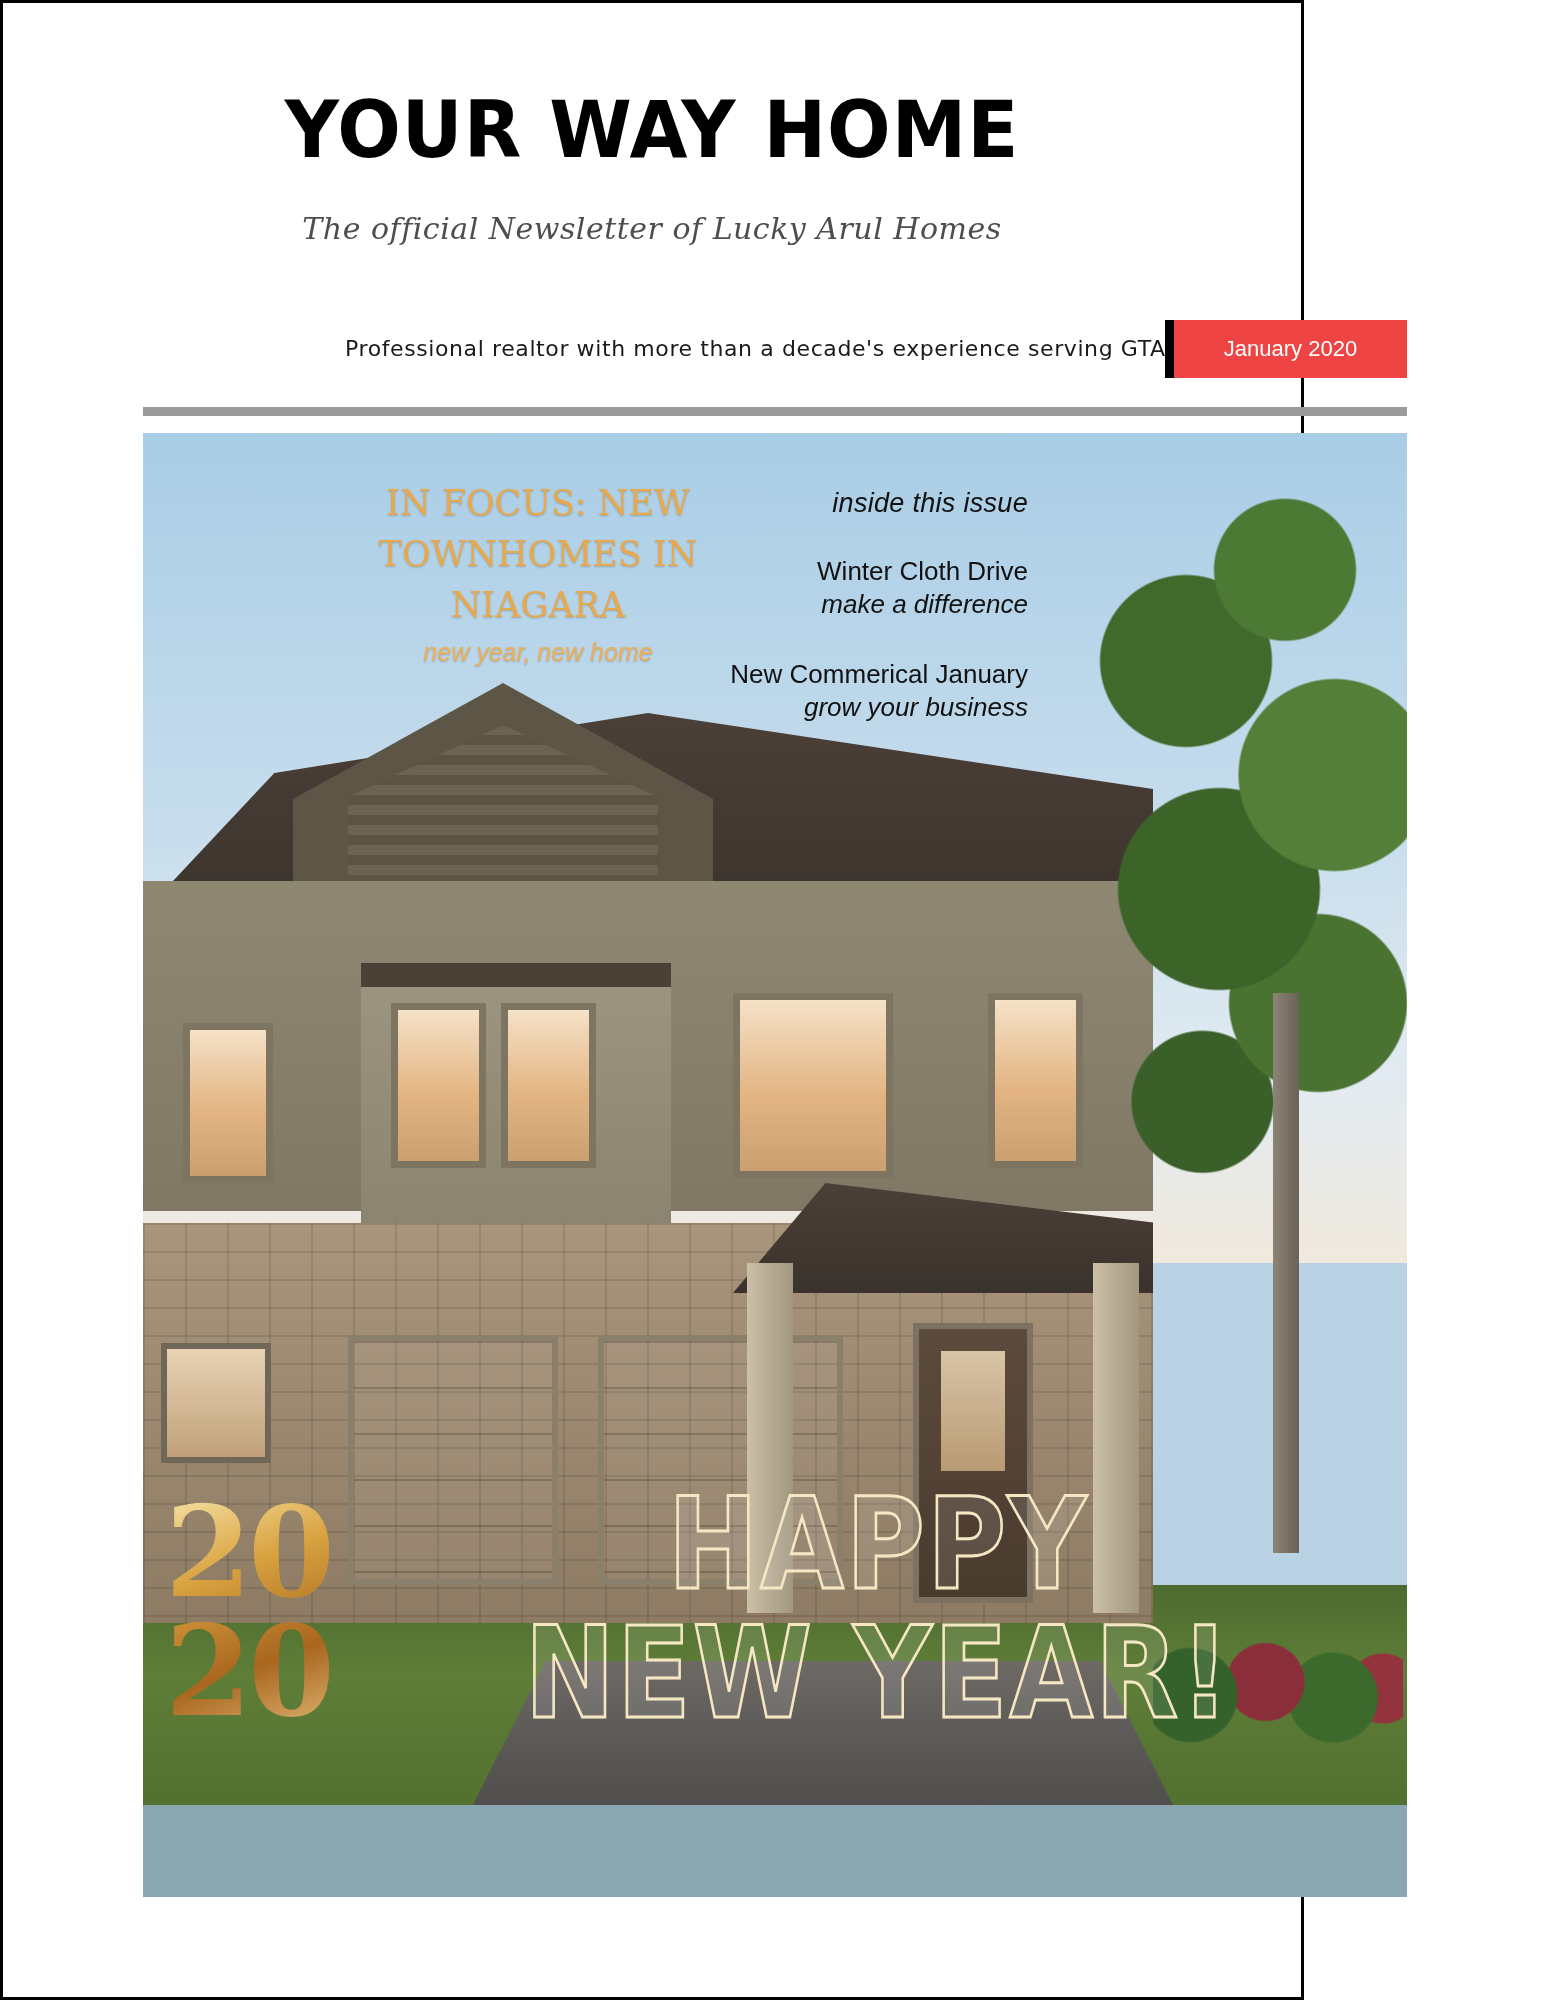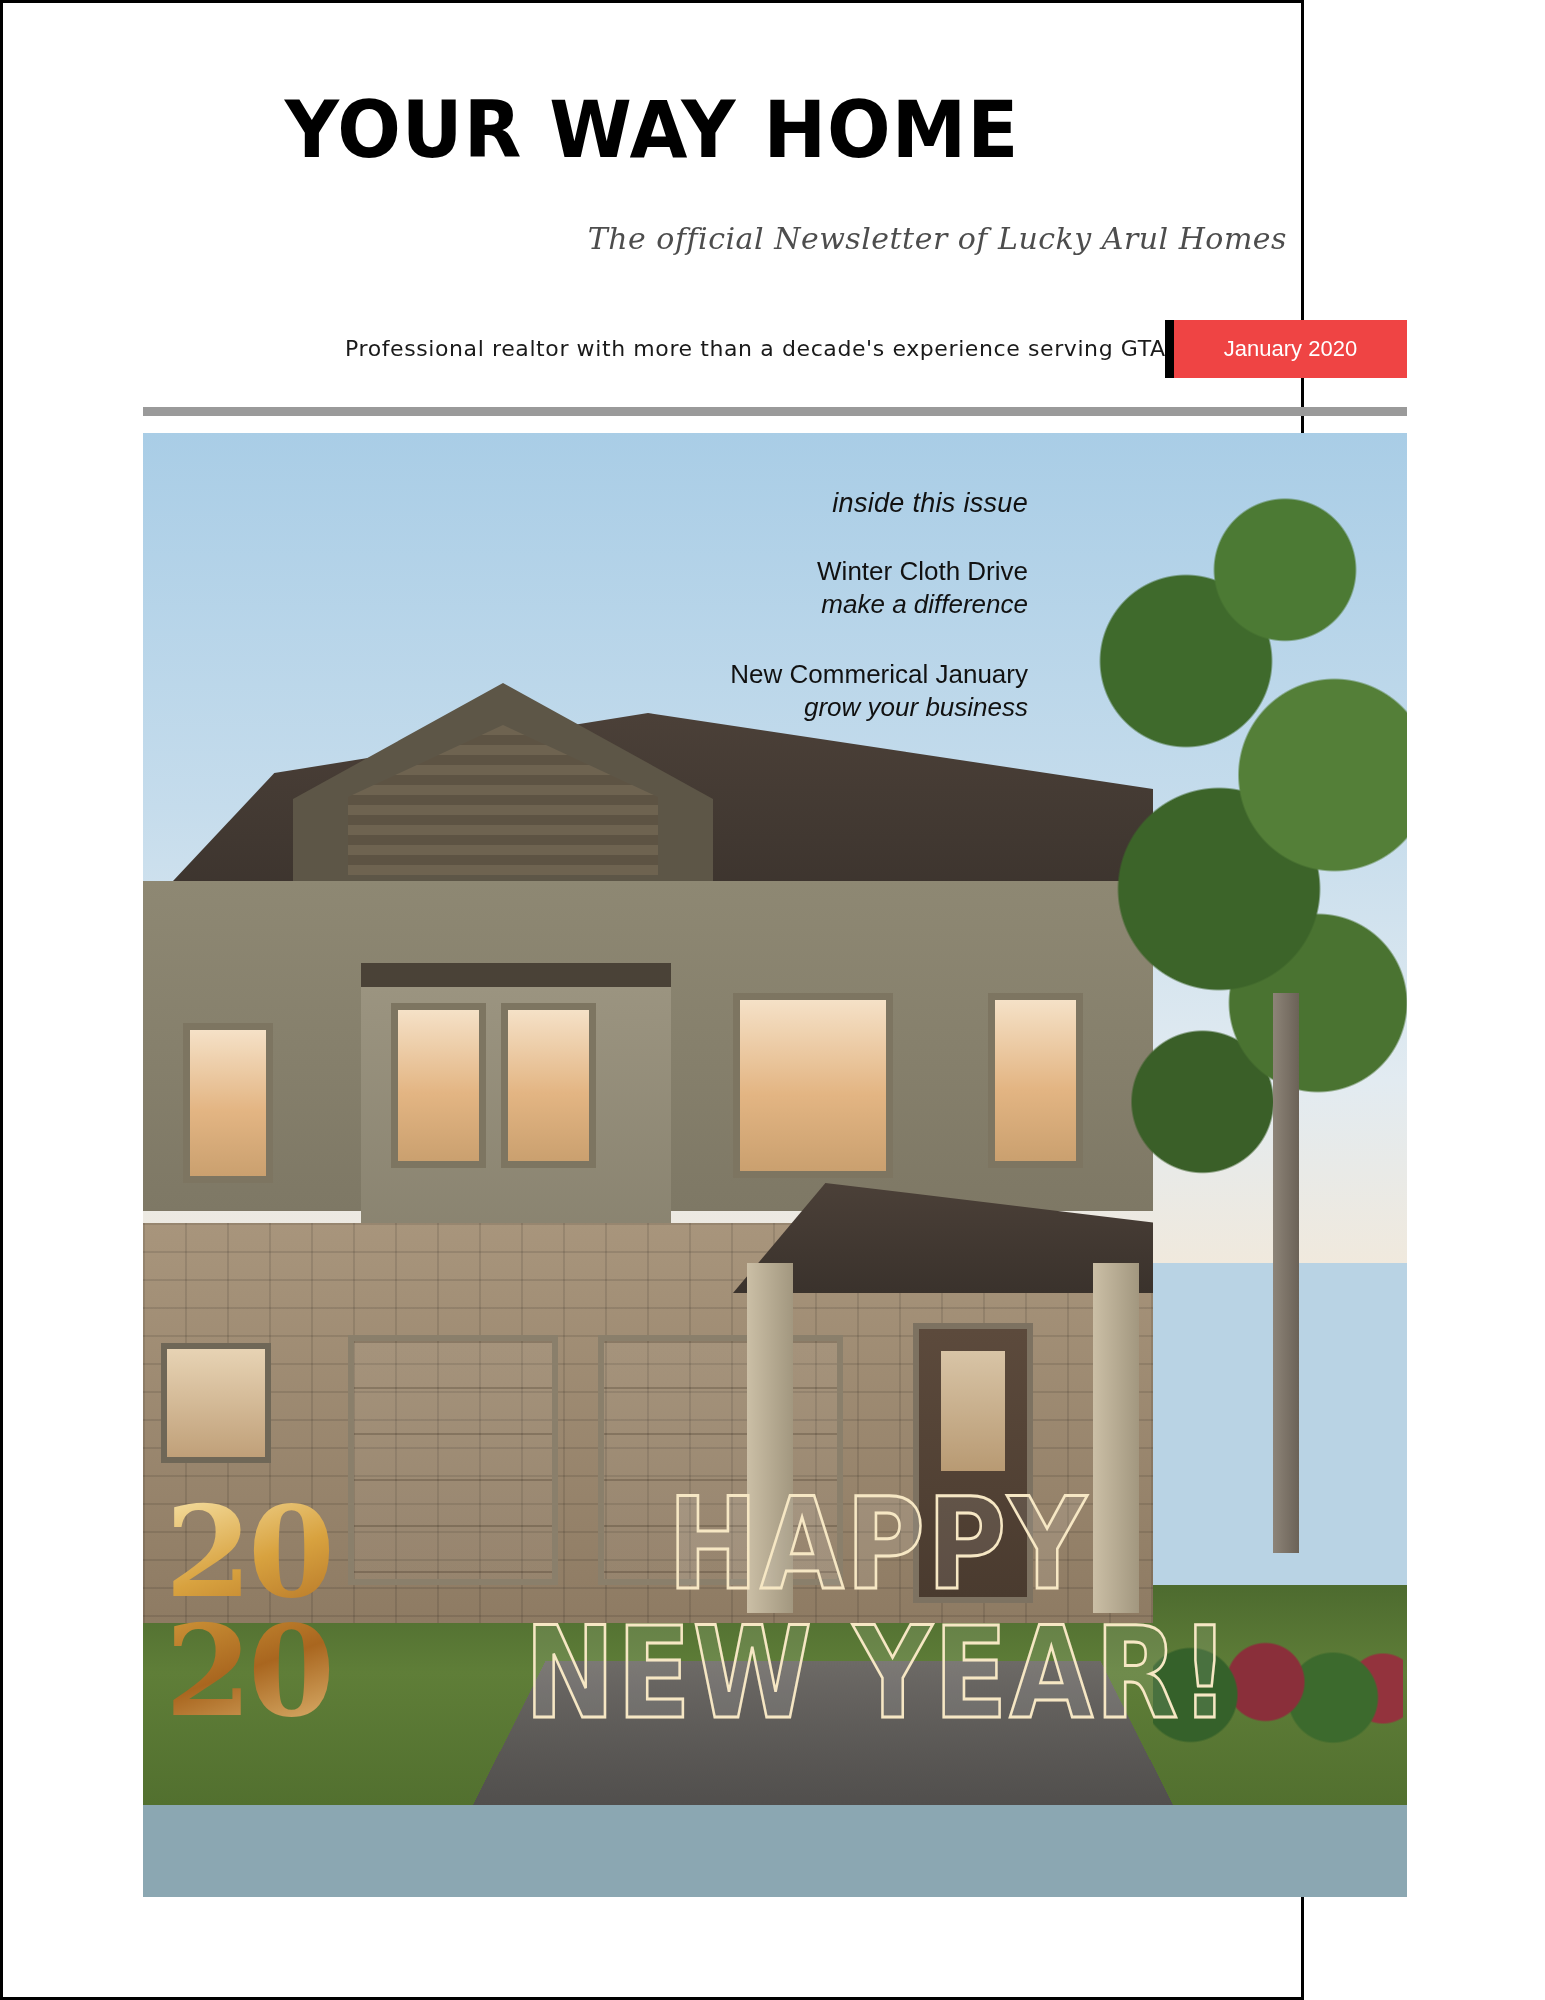--- a/index.html
+++ b/index.html
@@ -35,28 +35,27 @@
     padding-top: 88px;
     font-family: "DejaVu Sans", sans-serif;
     font-weight: 700;
     font-size: 78px;
     letter-spacing: 1px;
     color: #000000;
     line-height: 1;
     transform: scaleX(0.96);
   }
   .subtitle {
-    margin: 14px;
+    margin: 4px;
     padding-top: 38px;
     font-family: "DejaVu Serif", serif;
     font-style: italic;
     font-size: 30px;
     color: #4d4d4d;
     letter-spacing: 0.5px;
-    text-align: right;
   }
 
   .taglinerow {
     position: absolute;
     left: 140px;
     top: 317px;
     width: 1264px;
     height: 58px;
   }
   .tagline {
@@ -390,20 +389,24 @@
       <div class="door">
         <div class="door-glass"></div>
       </div>
       <div class="window w-basement"></div>
     </div>
 
     <div class="tree"></div>
     <div class="trunk"></div>
     <div class="shrubs"></div>
 
+    <div class="infocus">
+      <span>IN FOCUS: NEW TOWNHOMES IN NIAGARA</span>
+      <span class="sub">new year, new home</span>
+    </div>
 
     <div class="inside">
       <div class="heading">inside this issue</div>
       <div class="blk">
         <span>Winter Cloth Drive</span>
         <span class="it">make a difference</span>
       </div>
       <div class="blk">
         <span>New Commerical January</span>
         <span class="it">grow your business</span>

